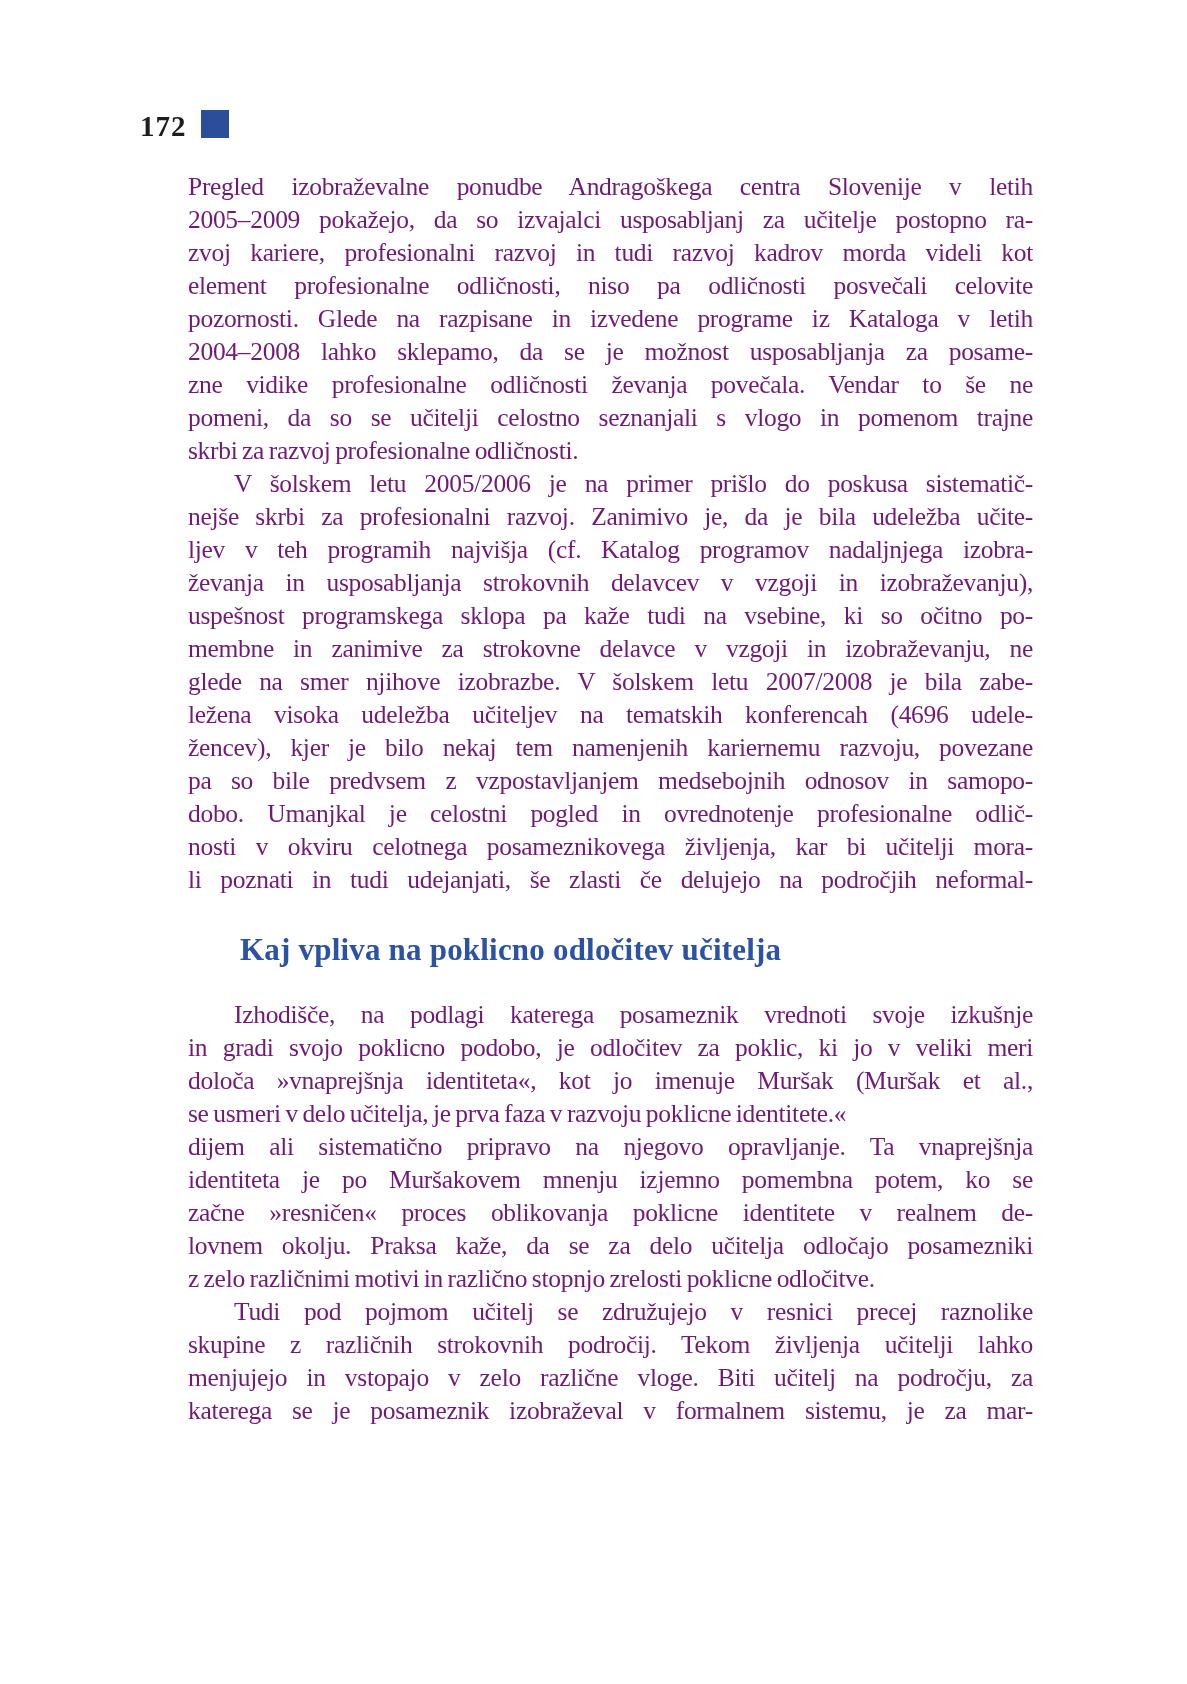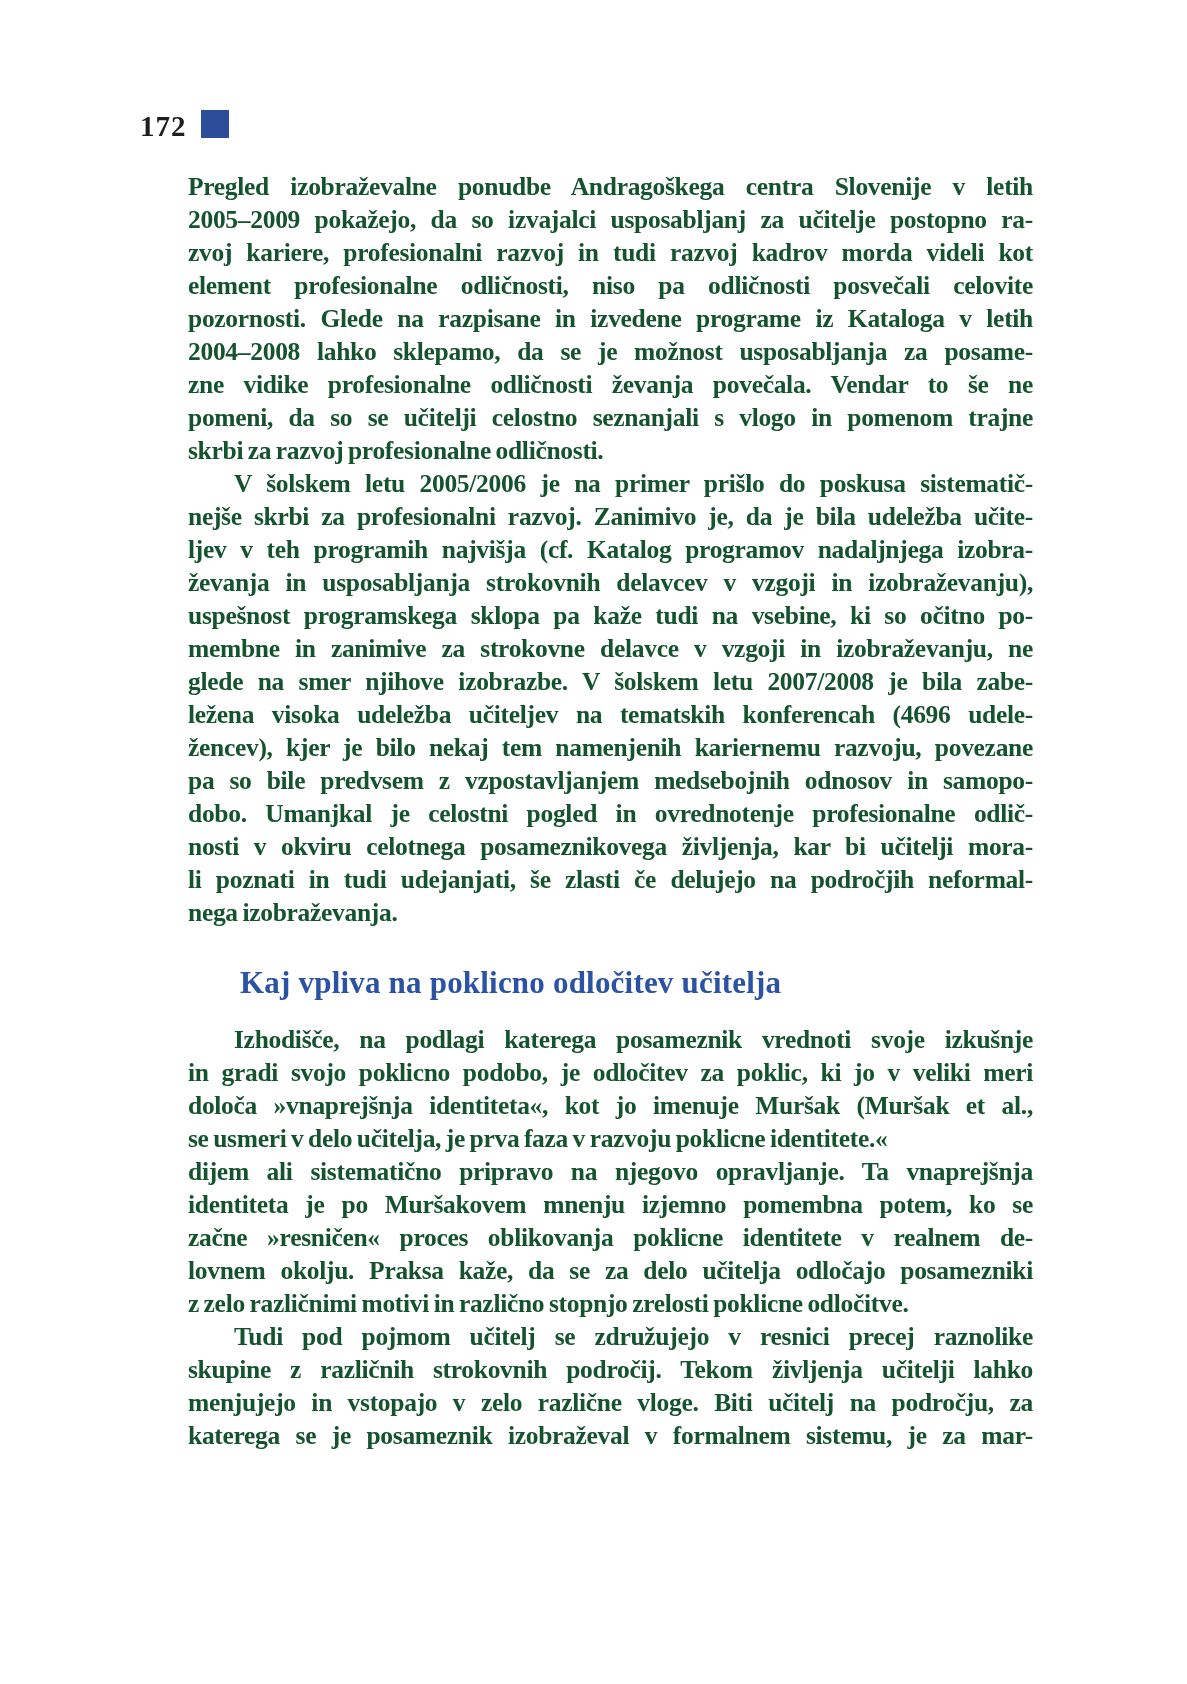--- a/index.html
+++ b/index.html
@@ -51,32 +51,31 @@
   }
   .para { margin: 0; padding: 0; }
   .line {
     font-size: 25.5px;
     line-height: 33px;
     letter-spacing: -0.3px;
     word-spacing: -1.5px;
     text-align: justify;
     text-align-last: justify;
     white-space: normal;
-    color: #14532d;
-    font-weight: bold;
+    color: #701a75;
   }
   .line.indent { text-indent: 46px; }
   .line.last { text-align-last: left; }
   .section-heading {
     font-size: 31px;
     line-height: 40px;
     font-weight: bold;
     padding-left: 52px;
     margin-top: 34px;
-    margin-bottom: 20px;
+    margin-bottom: 28px;
     letter-spacing: 0.2px;
   }
 </style>
 </head>
 <body>
 
 <header class="running-header">
   <span class="page-number">172</span>
   <span class="header-square" style="background: rgb(43, 77, 154);"></span>
 </header>
@@ -100,21 +99,20 @@
       <div class="line">ževanja in usposabljanja strokovnih delavcev v vzgoji in izobraževanju),</div>
       <div class="line">uspešnost programskega sklopa pa kaže tudi na vsebine, ki so očitno po-</div>
       <div class="line">membne in zanimive za strokovne delavce v vzgoji in izobraževanju, ne</div>
       <div class="line">glede na smer njihove izobrazbe. V šolskem letu 2007/2008 je bila zabe-</div>
       <div class="line">ležena visoka udeležba učiteljev na tematskih konferencah (4696 udele-</div>
       <div class="line">žencev), kjer je bilo nekaj tem namenjenih kariernemu razvoju, povezane</div>
       <div class="line">pa so bile predvsem z vzpostavljanjem medsebojnih odnosov in samopo-</div>
       <div class="line">dobo. Umanjkal je celostni pogled in ovrednotenje profesionalne odlič-</div>
       <div class="line">nosti v okviru celotnega posameznikovega življenja, kar bi učitelji mora-</div>
       <div class="line">li poznati in tudi udejanjati, še zlasti če delujejo na področjih neformal-</div>
-      <div class="line last">nega izobraževanja.</div>
     </div>
     <div class="section-heading" style="color: rgb(43, 82, 163);">Kaj vpliva na poklicno odločitev učitelja</div>
     <div class="para">
       <div class="line indent">Izhodišče, na podlagi katerega posameznik vrednoti svoje izkušnje</div>
       <div class="line">in gradi svojo poklicno podobo, je odločitev za poklic, ki jo v veliki meri</div>
       <div class="line">določa »vnaprejšnja identiteta«, kot jo imenuje Muršak (Muršak et al.,</div>
       <div class="line last">se usmeri v delo učitelja, je prva faza v razvoju poklicne identitete.«</div>
     </div>
     <div class="para">
       <div class="line">dijem ali sistematično pripravo na njegovo opravljanje. Ta vnaprejšnja</div>

